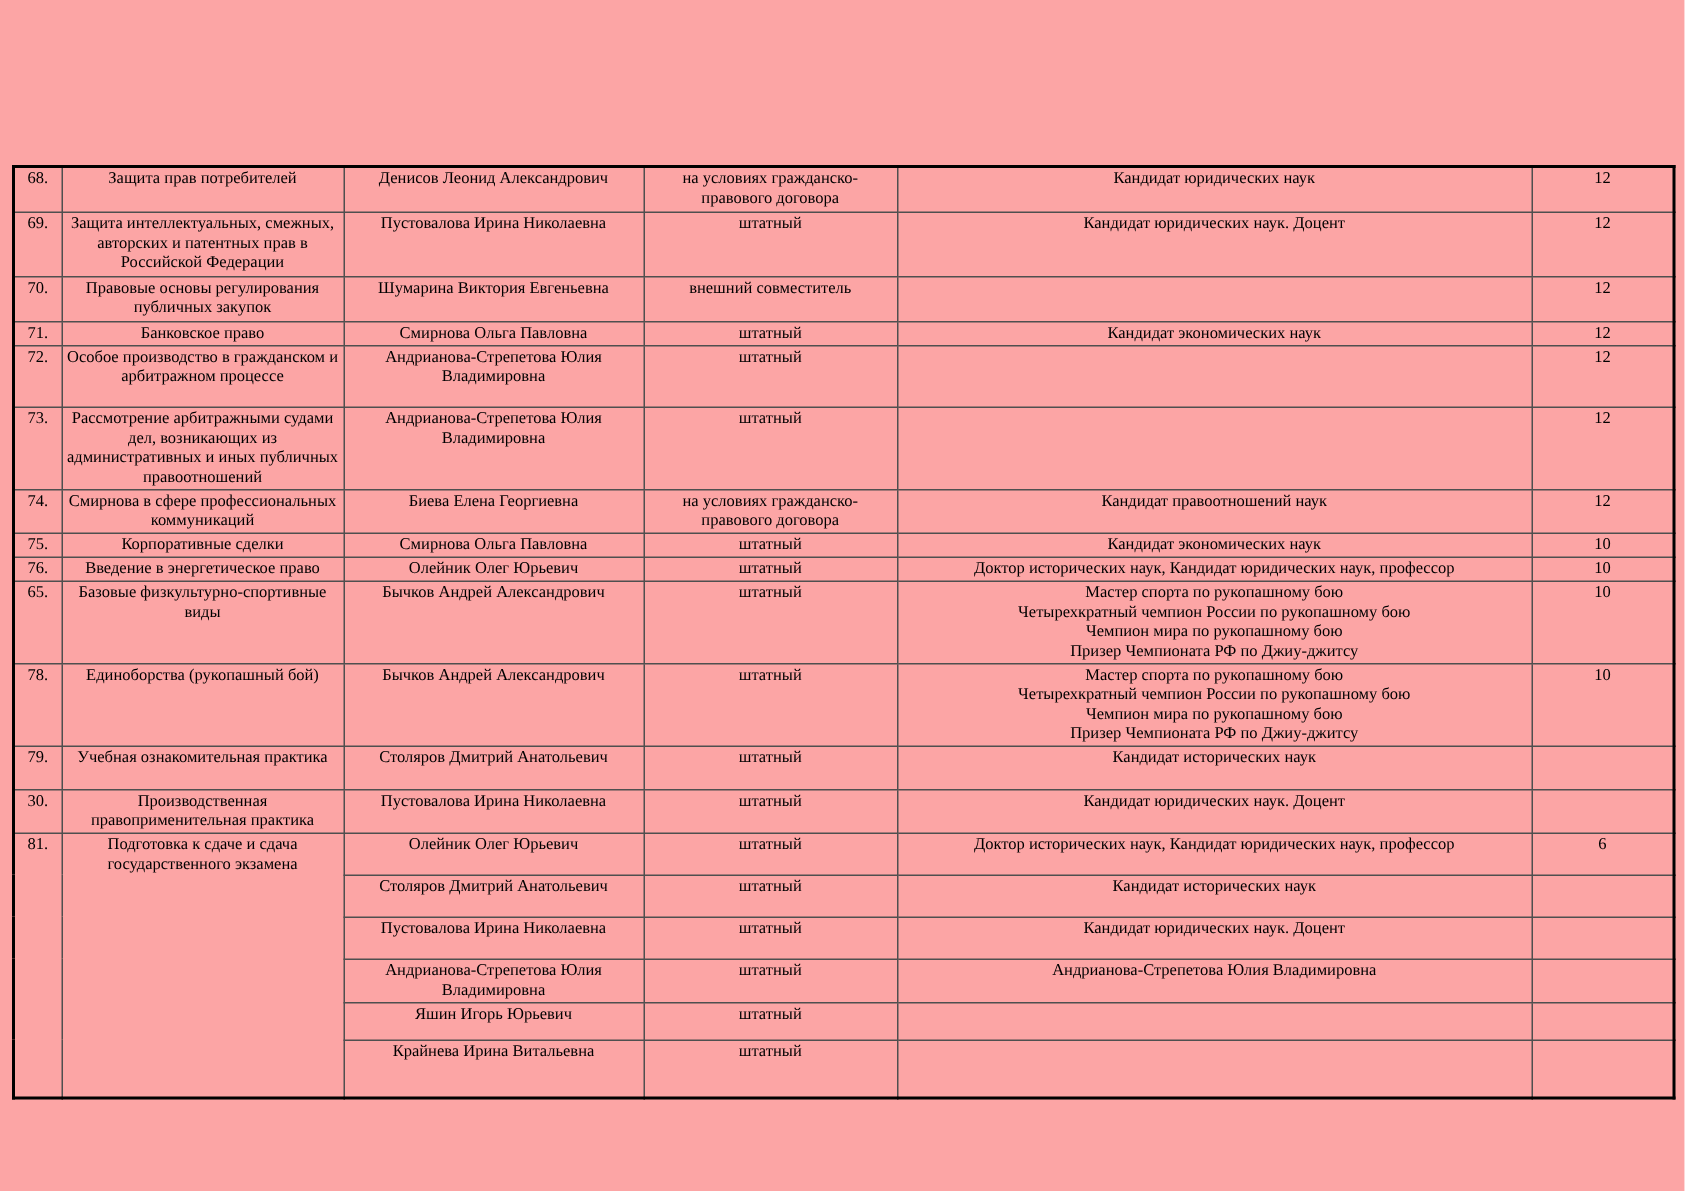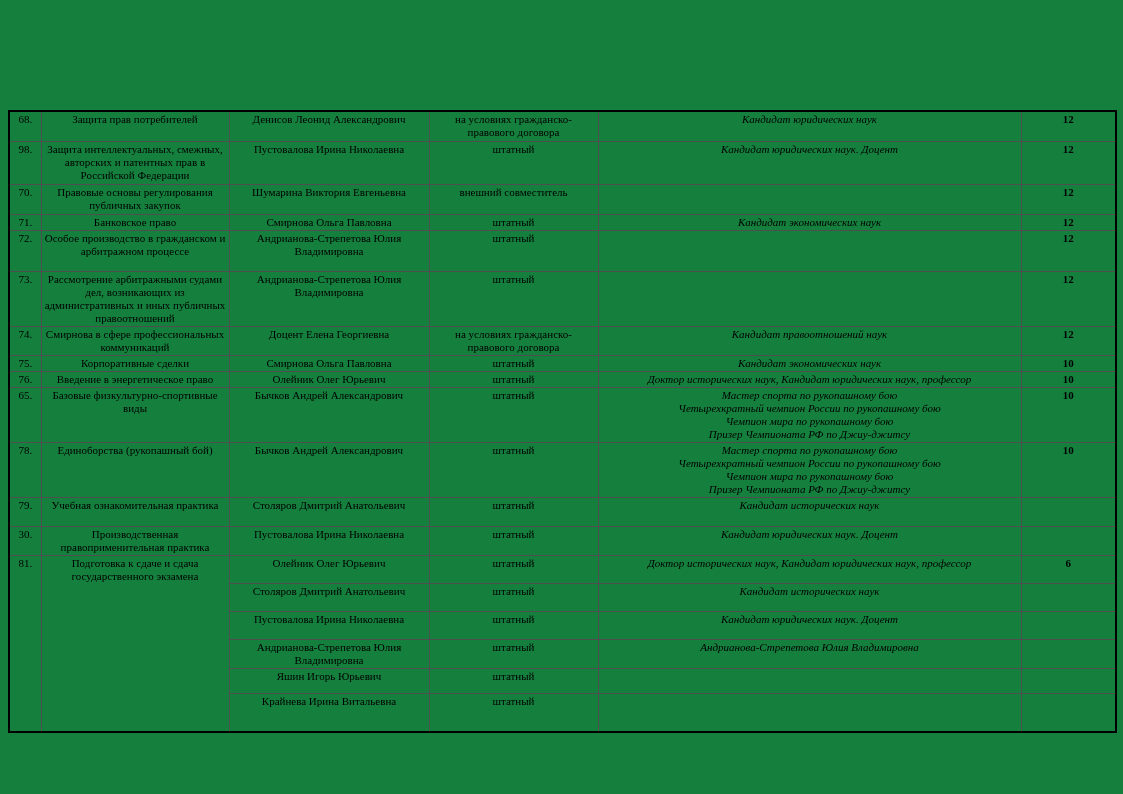--- a/index.html
+++ b/index.html
@@ -10,21 +10,21 @@
   body {
     width: 1123px;
     height: 794px;
     font-family: "Liberation Serif", "DejaVu Serif", serif;
     color: #000000;
   }
   .page {
     position: relative;
     width: 1123px;
     height: 794px;
-    background: #15803d;
+    background: #fca5a5;
     overflow: hidden;
   }
   table.faculty-table {
     position: absolute;
     left: 8px;
     top: 110px;
     width: 1107px;
     border-collapse: collapse;
     table-layout: fixed;
     border: 2px solid #000000;
@@ -34,24 +34,23 @@
     vertical-align: top;
     text-align: center;
     padding: 1px 3px;
     font-size: 11px;
     line-height: 13px;
     overflow: hidden;
     word-wrap: break-word;
   }
   td.qual {
     white-space: pre-line;
-    font-style: italic;
   }
   td.hours {
-    font-weight: bold;
+    font-weight: normal;
     font-size: 12px;
   }
 </style>
 </head>
 <body>
 
 <div class="page">
   <table class="faculty-table">
     <colgroup>
       <col style="width:32px">
@@ -64,21 +63,21 @@
     <tbody>
         <tr style="height: 30px;">
           <td>68.</td>
           <td>Защита прав потребителей</td>
           <td>Денисов Леонид Александрович</td>
           <td>на условиях гражданско-правового договора</td>
           <td class="qual">Кандидат юридических наук</td>
           <td class="hours">12</td>
         </tr>
         <tr style="height: 43px;">
-          <td>98.</td>
+          <td>69.</td>
           <td>Защита интеллектуальных, смежных, авторских и патентных прав в Российской Федерации</td>
           <td>Пустовалова Ирина Николаевна</td>
           <td>штатный</td>
           <td class="qual">Кандидат юридических наук. Доцент</td>
           <td class="hours">12</td>
         </tr>
         <tr style="height: 30px;">
           <td>70.</td>
           <td>Правовые основы регулирования публичных закупок</td>
           <td>Шумарина Виктория Евгеньевна</td>
@@ -106,21 +105,21 @@
           <td>73.</td>
           <td>Рассмотрение арбитражными судами дел, возникающих из административных и иных публичных правоотношений</td>
           <td>Андрианова-Стрепетова Юлия Владимировна</td>
           <td>штатный</td>
           <td class="qual"></td>
           <td class="hours">12</td>
         </tr>
         <tr style="height: 29px;">
           <td>74.</td>
           <td>Смирнова в сфере профессиональных коммуникаций</td>
-          <td>Доцент Елена Георгиевна</td>
+          <td>Биева Елена Георгиевна</td>
           <td>на условиях гражданско-правового договора</td>
           <td class="qual">Кандидат правоотношений наук</td>
           <td class="hours">12</td>
         </tr>
         <tr style="height: 16px;">
           <td>75.</td>
           <td>Корпоративные сделки</td>
           <td>Смирнова Ольга Павловна</td>
           <td>штатный</td>
           <td class="qual">Кандидат экономических наук</td>

